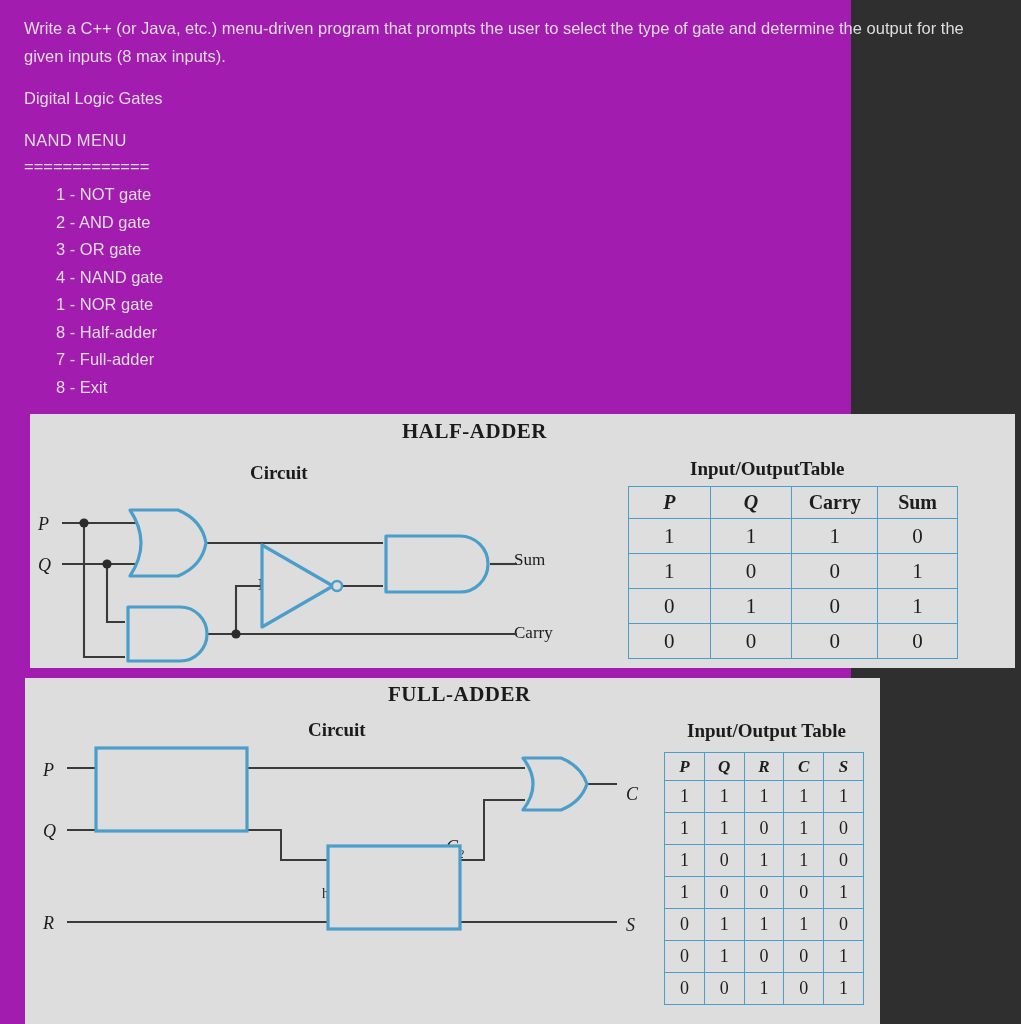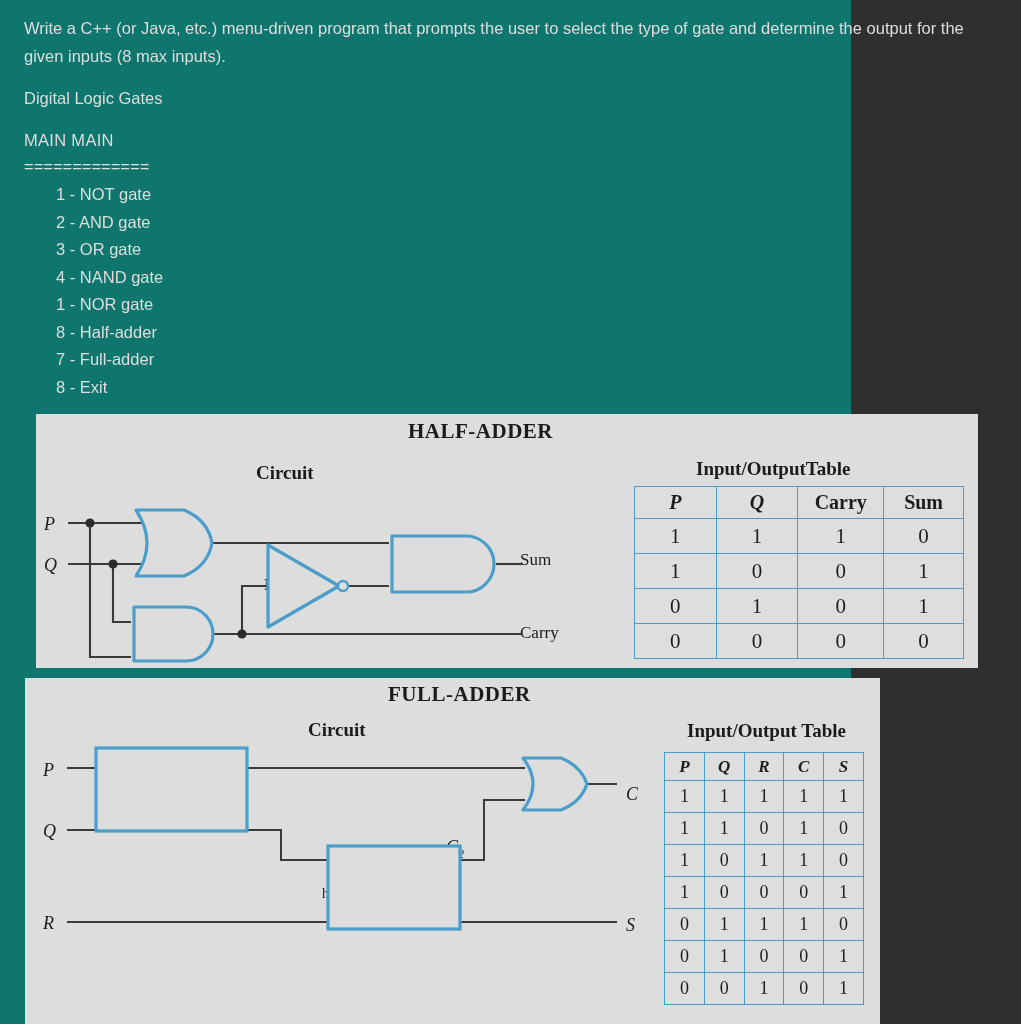--- a/index.html
+++ b/index.html
@@ -11,21 +11,21 @@
     overflow: hidden;
   }
   body {
     font-family: "Liberation Sans", sans-serif;
     color: #dcdcdc;
   }
   .page {
     position: relative;
     width: 851px;
     height: 1024px;
-    background: #0f766e;
+    background: #a21caf;
   }
   .qtext {
     position: absolute;
     left: 24px;
     top: 14px;
     width: 966px;
     font-size: 16.5px;
     line-height: 28px;
     color: #dedede;
   }
@@ -34,21 +34,21 @@
   .eqline { position: absolute; left: 24px; top: 152px; font-size: 16.5px; line-height: 28px; color: #dedede; letter-spacing: 0px;}
   .menu { position: absolute; left: 44px; top: 181px; margin-left: 12px; }
   .menu-item { font-size: 16.5px; line-height: 27.5px; color: #dedede; white-space: pre; }
 
   
   .fig {
     position: absolute;
     background: #dddddd;
     overflow: hidden;
   }
-  .fig-half { left: 36px; top: 414px; width: 942px; height: 254px; }
+  .fig-half { left: 30px; top: 414px; width: 942px; height: 254px; padding-left: 43px; }
   .fig-full { left: 25px; top: 678px; width: 855px; height: 346px; }
 
   .fig-title {
     position: absolute;
     font-family: "Liberation Serif", serif;
     font-weight: bold;
     color: #1b1b1b;
     font-size: 21px;
     letter-spacing: .5px;
     white-space: nowrap;
@@ -121,21 +121,21 @@
 
   .svgwrap { position: absolute; left: 0; top: 0; }
 </style>
 </head>
 <body>
 
 <div class="page">
 
   <div class="qtext">Write a C++ (or Java, etc.)  menu-driven program that prompts the user to select the type of gate and determine the output for the  given inputs (8 max inputs).</div>
   <div class="qline2">Digital Logic Gates</div>
-  <div class="mainmenu">MAIN MAIN</div>
+  <div class="mainmenu">NAND MENU</div>
   <div class="eqline">=============</div>
 
   <div class="menu">
     <div class="menu-item">1 - NOT gate</div>
     <div class="menu-item">2 - AND gate</div>
     <div class="menu-item">3 - OR gate</div>
     <div class="menu-item">4 - NAND gate</div>
     <div class="menu-item">1 - NOR gate</div>
     <div class="menu-item">8 - Half-adder</div>
     <div class="menu-item">7 - Full-adder</div>

